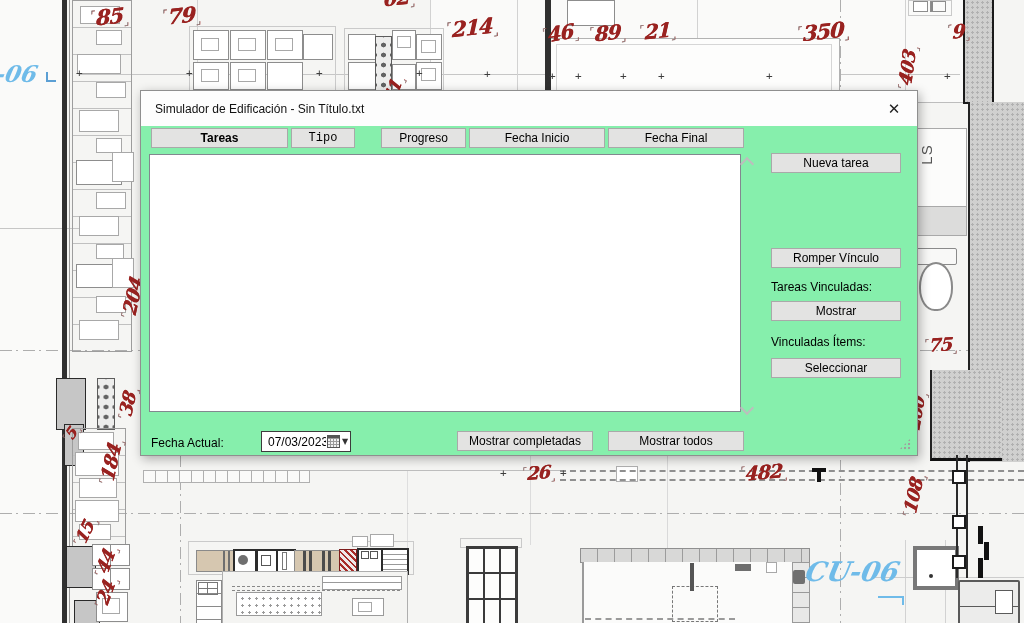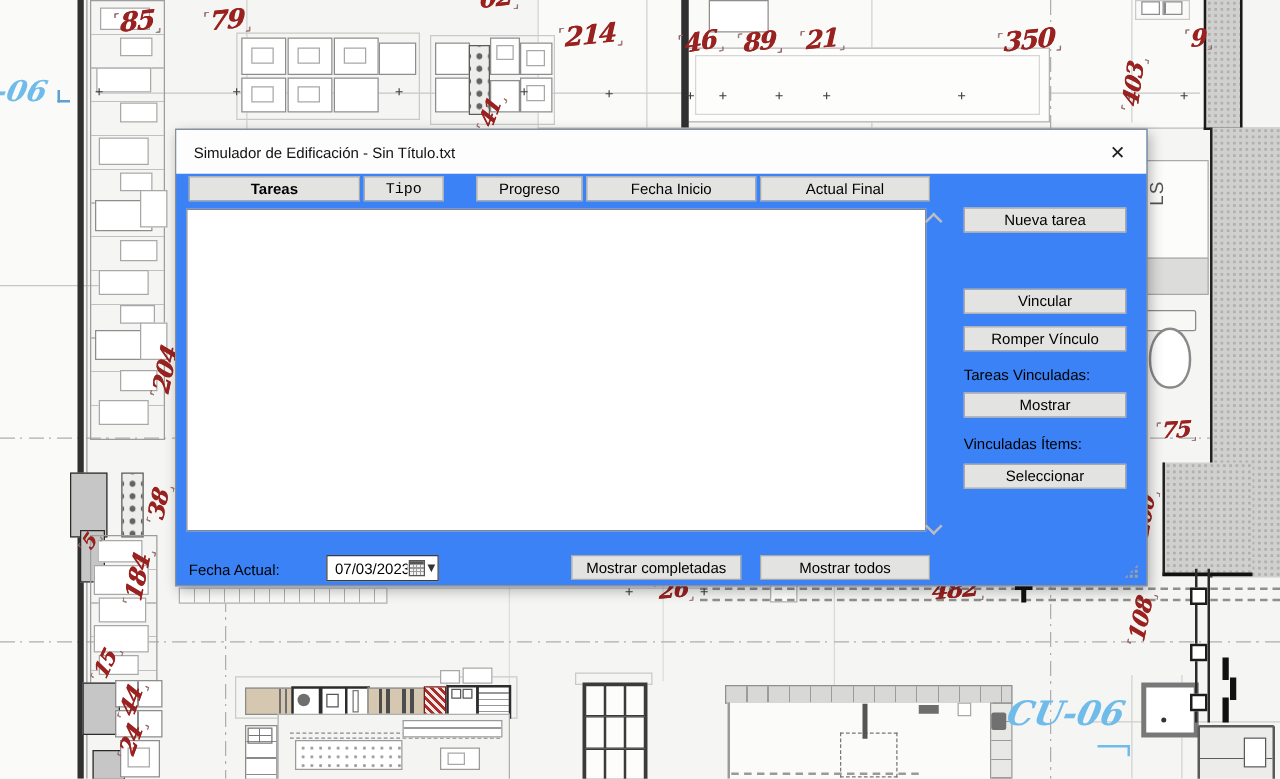--- a/index.html
+++ b/index.html
@@ -26,21 +26,21 @@
   .dim::before{content:"⌜";font-family:"DejaVu Sans",sans-serif;font-style:normal;font-weight:normal;color:#8f8f8f;font-size:0.5em;vertical-align:0.7em;margin-right:1px;letter-spacing:0;}
   .dim::after{content:"⌟";font-family:"DejaVu Sans",sans-serif;font-style:normal;font-weight:normal;color:#8f8f8f;font-size:0.5em;vertical-align:-0.3em;margin-left:1px;letter-spacing:0;}
   .cyan{position:absolute;font-family:"DejaVu Serif",serif;font-style:italic;font-weight:bold;color:#6fbbe9;transform:skewX(-12deg);white-space:nowrap;line-height:1;}
   .tan{position:absolute;background:#d6c7b0;border:1px solid #8a8a8a;}
   .equip{position:absolute;border:2px solid #2c2c2c;background:#fff;}
   .redhatch{position:absolute;border:1px solid #7e1d1d;background:repeating-linear-gradient(45deg,#a92d28 0,#a92d28 2px,#efe9e8 2px,#efe9e8 4.5px);}
   .dgrid{position:absolute;display:grid;border:2px solid #3b3b3b;background:#fdfdfc;}
   .dgrid div{border:1px solid #3b3b3b;}
 
   
-  #dlg{position:absolute;left:140px;top:103px;width:776px;height:364px;background:#3b82f6;border:1px solid #8f8f8f;box-shadow:2px 3px 10px rgba(0,0,0,.3);}
+  #dlg{position:absolute;left:140px;top:90px;width:776px;height:364px;background:#86efac;border:1px solid #8f8f8f;box-shadow:2px 3px 10px rgba(0,0,0,.3);}
   #dlg-title{position:absolute;left:0;top:0;width:100%;height:35px;background:#fdfdfd;}
   #dlg-title span{position:absolute;left:14px;top:11px;font-size:12px;color:#111;}
   #dlg-close{position:absolute;right:12px;top:7px;width:22px;height:22px;display:flex;align-items:center;justify-content:center;font-size:15px;color:#222;cursor:pointer;font-family:"DejaVu Sans",sans-serif;}
   .btn{position:absolute;height:20px;background:#e3e3e2;border:1px solid #a9a9a9;display:flex;align-items:center;justify-content:center;font-size:12px;color:#000;box-sizing:border-box;cursor:default;}
   .lbl{position:absolute;font-size:12px;color:#000;}
   #list{position:absolute;left:8px;top:63px;width:592px;height:258px;background:#fff;border:1px solid #82878f;box-sizing:border-box;}
   .chev{position:absolute;width:8px;height:8px;border-left:2px solid #bdbdbd;border-top:2px solid #bdbdbd;}
   #datefield{position:absolute;left:120px;top:340px;width:90px;height:21px;border:1px solid #3c3c3c;background:#fff;box-sizing:border-box;font-size:12px;font-family:"Liberation Sans",sans-serif;padding:0 24px 0 6px;color:#000;}
   #dateicons{position:absolute;left:186px;top:344px;width:22px;height:13px;display:flex;align-items:center;gap:2px;}
   .calico{width:11px;height:11px;border:1px solid #555;background:
@@ -282,28 +282,27 @@
   <div id="dlg">
     <div id="dlg-title">
       <span>Simulador de Edificación - Sin Título.txt</span>
     </div>
     <div id="dlg-close">✕</div>
 
     <div class="btn" style="left:10px;top:37px;width:137px;font-weight:bold;">Tareas</div>
     <div class="btn" style="left:150px;top:37px;width:64px;font-family:Liberation Mono, monospace;">Tipo</div>
     <div class="btn" style="left:240px;top:37px;width:85px;">Progreso</div>
     <div class="btn" style="left:328px;top:37px;width:136px;">Fecha Inicio</div>
-    <div class="btn" style="left:467px;top:37px;width:136px;">Actual Final</div>
+    <div class="btn" style="left:467px;top:37px;width:136px;">Fecha Final</div>
 
     <div id="list"></div>
     <div class="chev" style="left:601px;top:68px;transform:rotate(45deg);"></div>
     <div class="chev" style="left:601px;top:312px;transform:rotate(225deg);"></div>
 
     <div class="btn" style="left:630px;top:62px;width:130px;">Nueva tarea</div>
-    <div class="btn" style="left:630px;top:127px;width:130px;">Vincular</div>
     <div class="btn" style="left:630px;top:157px;width:130px;">Romper Vínculo</div>
     <div class="lbl" style="left:630px;top:189px;">Tareas Vinculadas:</div>
     <div class="btn" style="left:630px;top:210px;width:130px;">Mostrar</div>
     <div class="lbl" style="left:630px;top:244px;">Vinculadas Ítems:</div>
     <div class="btn" style="left:630px;top:267px;width:130px;">Seleccionar</div>
 
     <div class="lbl" style="left:10px;top:345px;">Fecha Actual:</div>
     <input id="datefield" readonly="" value="07/03/2023" style="">
     <div id="dateicons">
       <span class="calico"></span>

